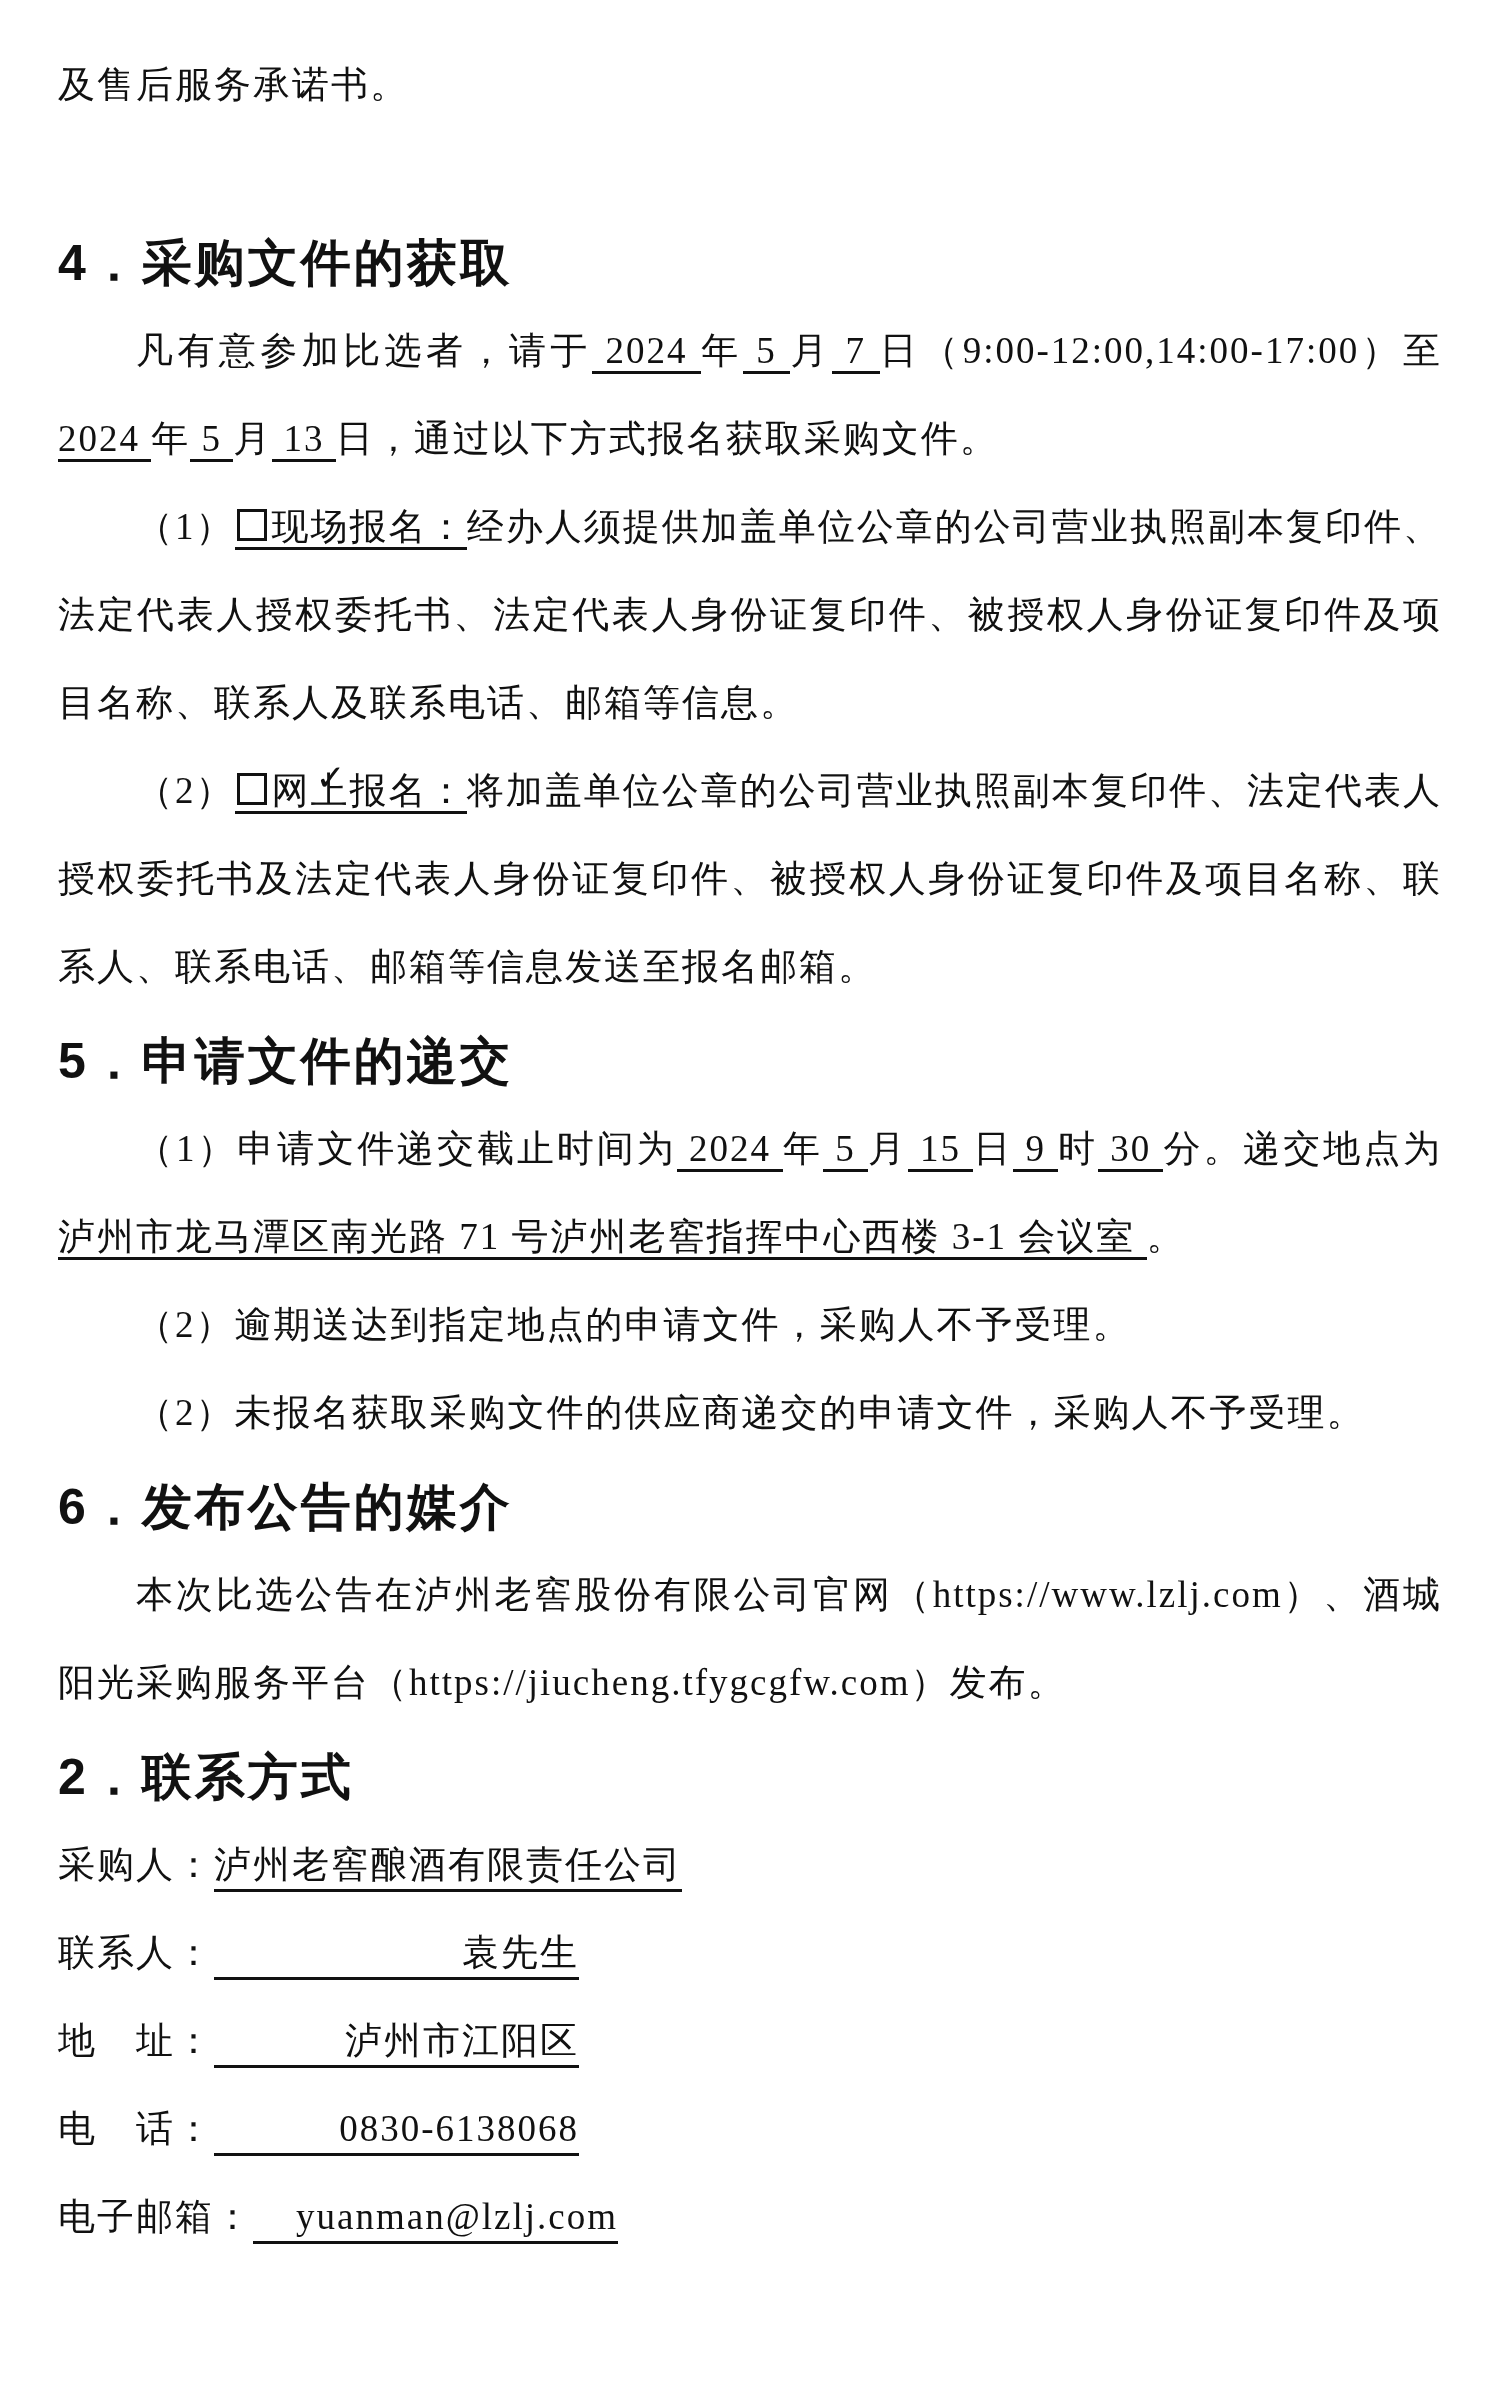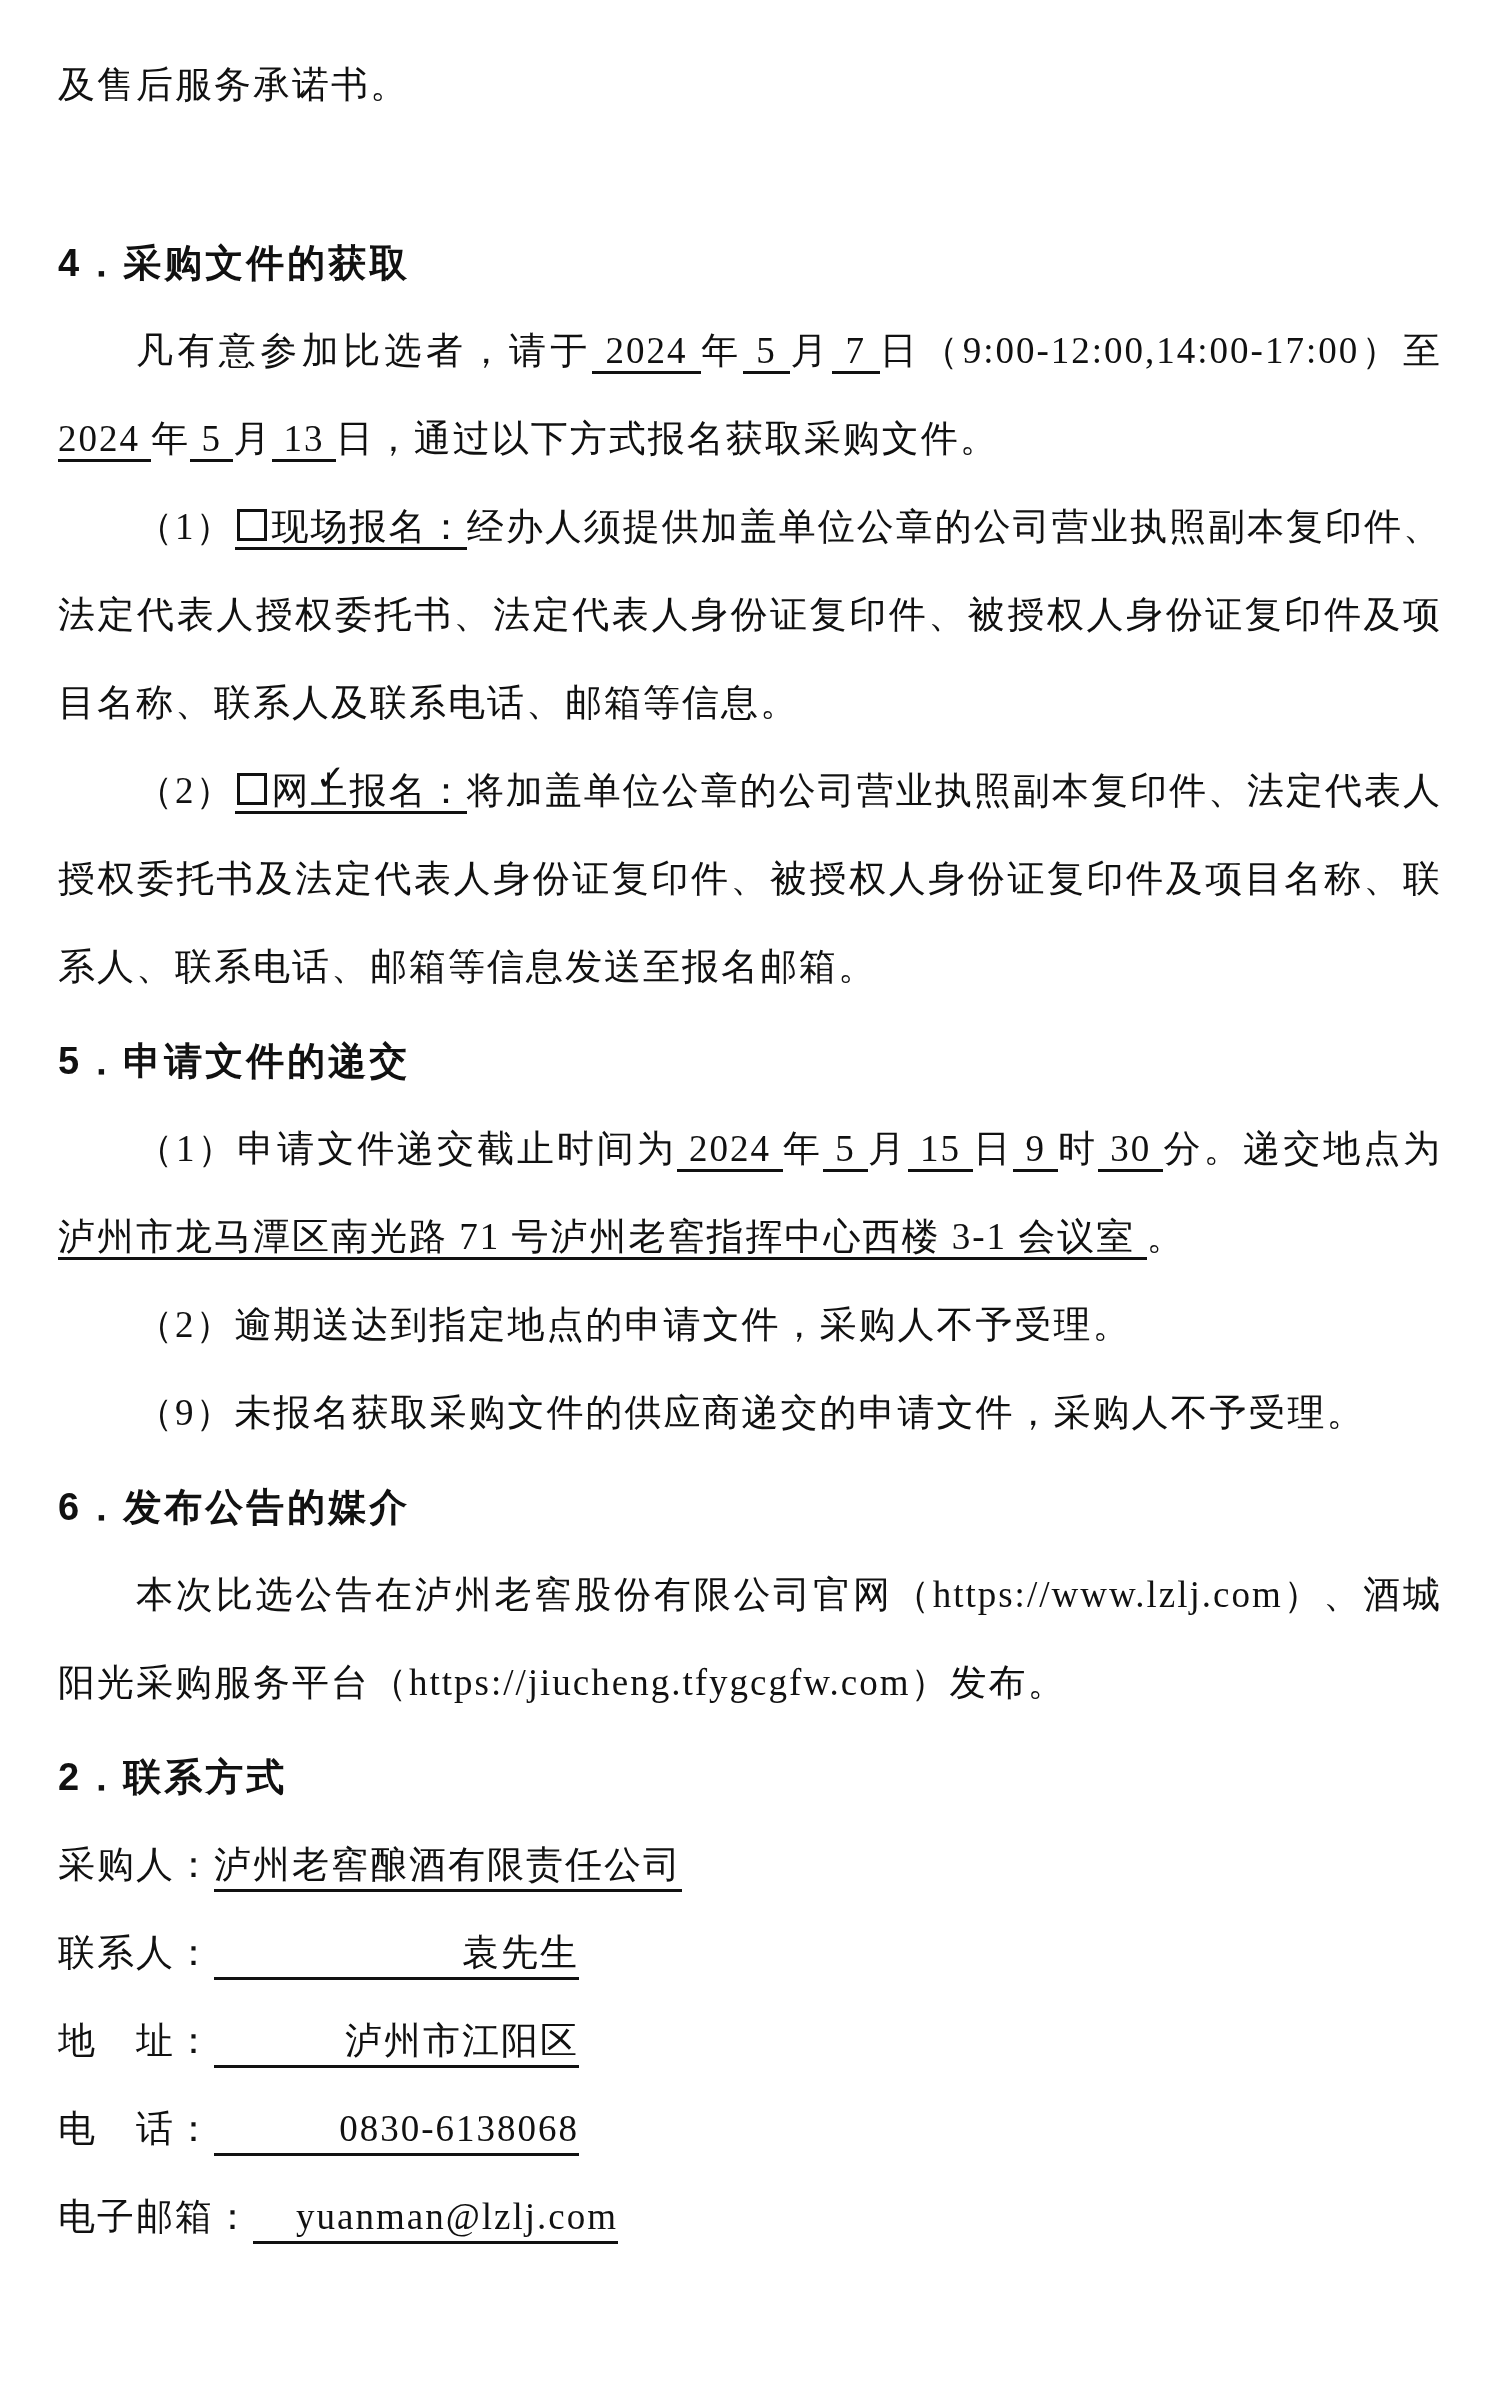--- a/index.html
+++ b/index.html
@@ -14,21 +14,21 @@
     font-size:37px;
     letter-spacing:2px;
     line-height:88px;
     overflow:hidden;
   }
   p{margin:0;text-align:justify;text-align-last:left;}
   .indent{text-indent:78px;}
   .heading{
     font-family:"Liberation Sans","DejaVu Sans",sans-serif;
     font-weight:bold;
-    font-size:38px;
+    font-size:50px;
     line-height:88px;
     letter-spacing:3px;
     margin:0;
   }
   .h4gap{margin-top:90px;}
   .hgap{margin-top:6px;}
   .u{border-bottom:3px solid #111111;}
   .cb{
     display:inline-block;
     width:30px;height:32px;
@@ -62,21 +62,21 @@
   <p class="body-text">及售后服务承诺书。</p>
 
   <h2 class="heading h4gap">4．采购文件的获取</h2>
   <p class="indent"><span class="">凡有意参加比选者，请于</span><span class="u"> 2024 </span><span class="">年</span><span class="u"> 5 </span><span class="">月</span><span class="u"> 7 </span><span class="">日（9:00-12:00,14:00-17:00）至</span><span class="u"> 2024 </span><span class="">年</span><span class="u"> 5 </span><span class="">月</span><span class="u"> 13 </span><span class="">日，通过以下方式报名获取采购文件。</span></p>
   <p class="indent"><span class="">（1）</span><span class="u"><span class="cb"></span></span><span class="u">现场报名：</span><span class="">经办人须提供加盖单位公章的公司营业执照副本复印件、法定代表人授权委托书、法定代表人身份证复印件、被授权人身份证复印件及项目名称、联系人及联系电话、邮箱等信息。</span></p>
   <p class="indent"><span class="">（2）</span><span class="u"><span class="cb"><span class="tick">✓</span></span></span><span class="u">网上报名：</span><span class="">将加盖单位公章的公司营业执照副本复印件、法定代表人授权委托书及法定代表人身份证复印件、被授权人身份证复印件及项目名称、联系人、联系电话、邮箱等信息发送至报名邮箱。</span></p>
 
   <h2 class="heading hgap">5．申请文件的递交</h2>
   <p class="indent"><span class="">（1）申请文件递交截止时间为</span><span class="u"> 2024 </span><span class="">年</span><span class="u"> 5 </span><span class="">月</span><span class="u"> 15 </span><span class="">日</span><span class="u"> 9 </span><span class="">时</span><span class="u"> 30 </span><span class="">分。递交地点为</span><span class="u"> 泸州市龙马潭区南光路 71 号泸州老窖指挥中心西楼 3-1 会议室 </span><span class="">。</span></p>
   <p class="indent"><span class="">（2）逾期送达到指定地点的申请文件，采购人不予受理。</span></p>
-  <p class="indent"><span class="">（9）未报名获取采购文件的供应商递交的申请文件，采购人不予受理。</span></p>
+  <p class="indent"><span class="">（2）未报名获取采购文件的供应商递交的申请文件，采购人不予受理。</span></p>
 
   <h2 class="heading hgap">6．发布公告的媒介</h2>
   <p class="indent"><span class="">本次比选公告在泸州老窖股份有限公司官网（https://www.lzlj.com）、酒城阳光采购服务平台（https://jiucheng.tfygcgfw.com）发布。</span></p>
 
   <h2 class="heading hgap">2．联系方式</h2>
 
   <div class="contact-row">
     <span class="c-label">采购人：</span><span class="c-value">泸州老窖酿酒有限责任公司</span>
   </div>
   <div class="contact-row">

